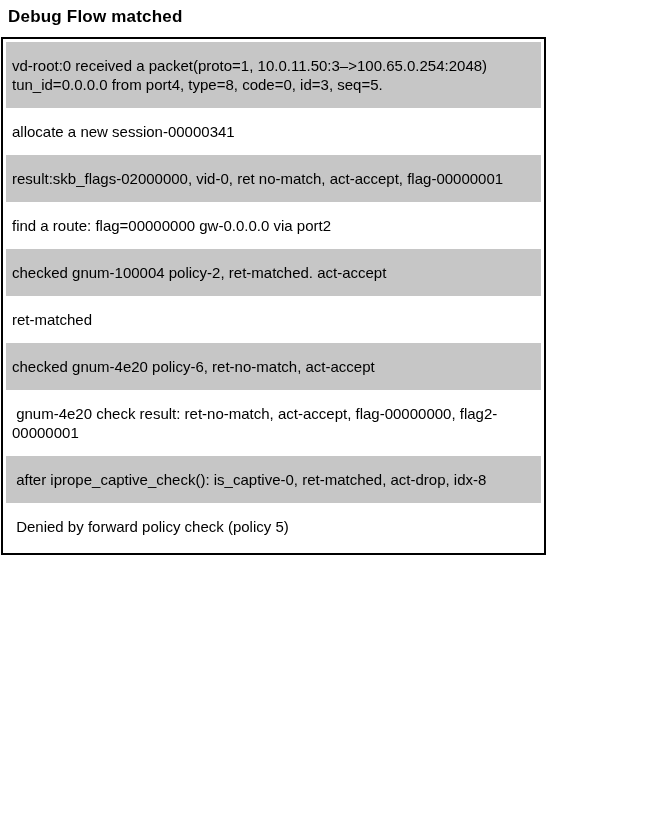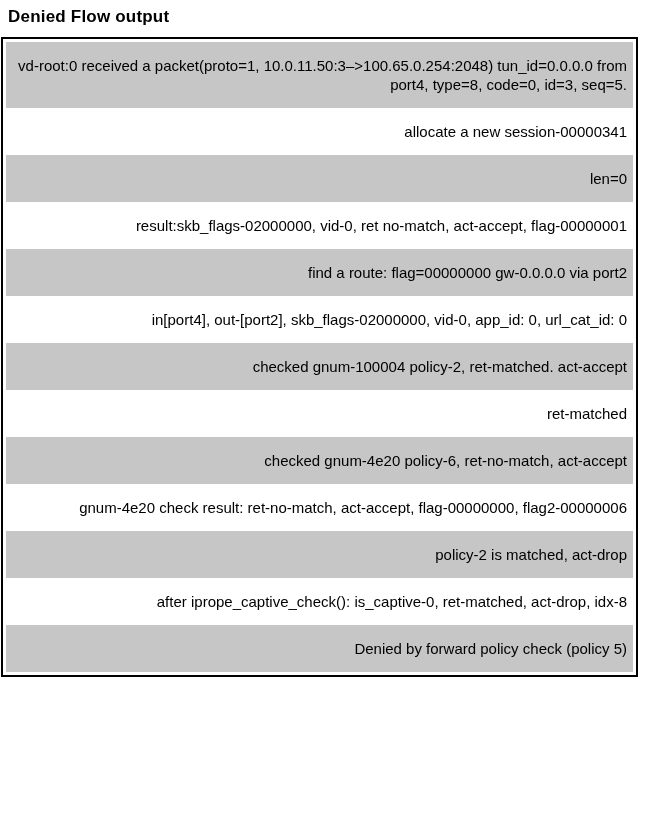--- a/index.html
+++ b/index.html
@@ -21,51 +21,47 @@
   }
   .page-title{
     font-size:17px;
     font-weight:bold;
     margin:0;
     padding:7px 0 0 8px;
     letter-spacing:0.2px;
   }
   .debug-table{
     margin:10px 0 0 1px;
-    width:637px;
+    width:545px;
     box-sizing:border-box;
     border:2px solid var(--border);
     background:var(--plain);
     padding:3px;
-    text-align:right;
   }
   .debug-row{
     font-size:15px;
     line-height:19px;
     padding:14px 6px;
     white-space:pre-wrap;
     word-wrap:break-word;
     background:var(--plain);
   }
   .debug-row:nth-child(odd){
     background:var(--shaded);
   }
 </style>
 </head>
 <body>
 
-<h1 class="page-title">Denied Flow output</h1>
+<h1 class="page-title">Debug Flow matched</h1>
 
 <div class="debug-table">
     <div class="debug-row">vd-root:0 received a packet(proto=1, 10.0.11.50:3–&gt;100.65.0.254:2048) tun_id=0.0.0.0 from port4, type=8, code=0, id=3, seq=5.</div>
     <div class="debug-row">allocate a new session-00000341</div>
-    <div class="debug-row">len=0</div>
     <div class="debug-row">result:skb_flags-02000000, vid-0, ret no-match, act-accept, flag-00000001</div>
     <div class="debug-row">find a route: flag=00000000 gw-0.0.0.0 via port2</div>
-    <div class="debug-row">in[port4], out-[port2], skb_flags-02000000, vid-0, app_id: 0, url_cat_id: 0</div>
     <div class="debug-row">checked gnum-100004 policy-2, ret-matched. act-accept</div>
     <div class="debug-row">ret-matched</div>
     <div class="debug-row">checked gnum-4e20 policy-6, ret-no-match, act-accept</div>
-    <div class="debug-row"> gnum-4e20 check result: ret-no-match, act-accept, flag-00000000, flag2-00000006</div>
-    <div class="debug-row"> policy-2 is matched, act-drop</div>
+    <div class="debug-row"> gnum-4e20 check result: ret-no-match, act-accept, flag-00000000, flag2-00000001</div>
     <div class="debug-row"> after iprope_captive_check(): is_captive-0, ret-matched, act-drop, idx-8</div>
     <div class="debug-row"> Denied by forward policy check (policy 5)</div>
   </div>
 
 </body></html>

